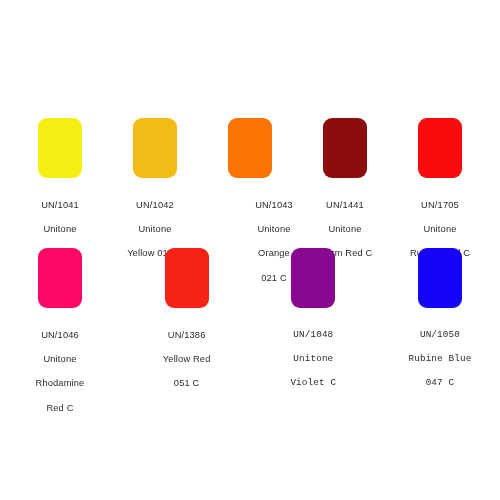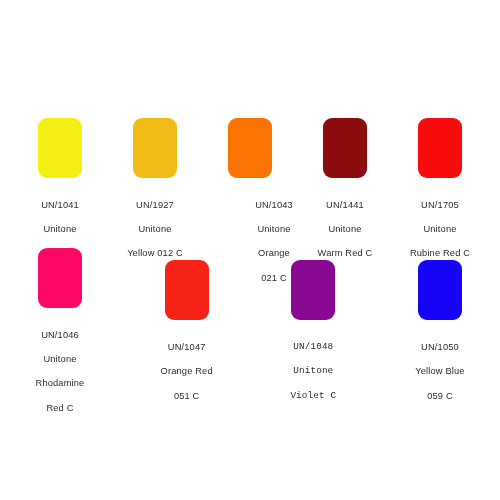--- a/index.html
+++ b/index.html
@@ -24,21 +24,21 @@
     left: 0;
     width: 500px;
     display: flex;
     flex-direction: row;
     align-items: flex-start;
     justify-content: space-between;
     padding: 0 14px;
     box-sizing: border-box;
   }
   #row-top { top: 118px; }
-  #row-bottom { top: 248px; align-items: center; }
+  #row-bottom { top: 248px; }
 
   .swatch-cell {
     width: 92px;
     display: flex;
     flex-direction: column;
     align-items: center;
   }
   .swatch-chip {
     width: 44px;
     height: 60px;
@@ -71,21 +71,21 @@
       <div class="swatch-caption" style="color: rgb(43, 43, 43);">
         <span class="cap-line">UN/1041</span>
         <span class="cap-line">Unitone</span>
         <span class="cap-line">Yellow C</span>
       </div>
     </div>
 
     <div class="swatch-cell">
       <div class="swatch-chip" style="background-color: rgb(242, 188, 22);"></div>
       <div class="swatch-caption" style="color: rgb(43, 43, 43);">
-        <span class="cap-line">UN/1927</span>
+        <span class="cap-line">UN/1042</span>
         <span class="cap-line">Unitone</span>
         <span class="cap-line">Yellow  012 C</span>
       </div>
     </div>
 
     <div class="swatch-cell">
       <div class="swatch-chip" style="background-color: rgb(249, 116, 5);"></div>
       <div class="swatch-caption" style="color: rgb(43, 43, 43); margin-left: 48px;">
         <span class="cap-line">UN/1043</span>
         <span class="cap-line">Unitone</span>
@@ -122,40 +122,40 @@
         <span class="cap-line">UN/1046</span>
         <span class="cap-line">Unitone</span>
         <span class="cap-line">Rhodamine</span>
         <span class="cap-line">Red C</span>
       </div>
     </div>
 
     <div class="swatch-cell">
       <div class="swatch-chip" style="background-color: rgb(247, 34, 22);"></div>
       <div class="swatch-caption" style="color: rgb(43, 43, 43);">
-        <span class="cap-line">UN/1047</span>
-        <span class="cap-line">Orange Red</span>
+        <span class="cap-line">UN/1386</span>
+        <span class="cap-line">Yellow Red</span>
         <span class="cap-line">051 C</span>
       </div>
     </div>
 
     <div class="swatch-cell">
       <div class="swatch-chip" style="background-color: rgb(138, 8, 145);"></div>
       <div class="swatch-caption" style="color: rgb(43, 43, 43); font-family: Liberation Mono, monospace;">
         <span class="cap-line">UN/1048</span>
         <span class="cap-line">Unitone</span>
         <span class="cap-line">Violet C</span>
       </div>
     </div>
 
 
     <div class="swatch-cell">
       <div class="swatch-chip" style="background-color: rgb(21, 4, 247);"></div>
-      <div class="swatch-caption" style="color: rgb(43, 43, 43);">
+      <div class="swatch-caption" style="color: rgb(43, 43, 43); font-family: Liberation Mono, monospace;">
         <span class="cap-line">UN/1050</span>
-        <span class="cap-line">Yellow Blue</span>
-        <span class="cap-line">059 C</span>
+        <span class="cap-line">Rubine Blue</span>
+        <span class="cap-line">047 C</span>
       </div>
     </div>
 
   </div>
 
 </div>
 
 </body></html>

